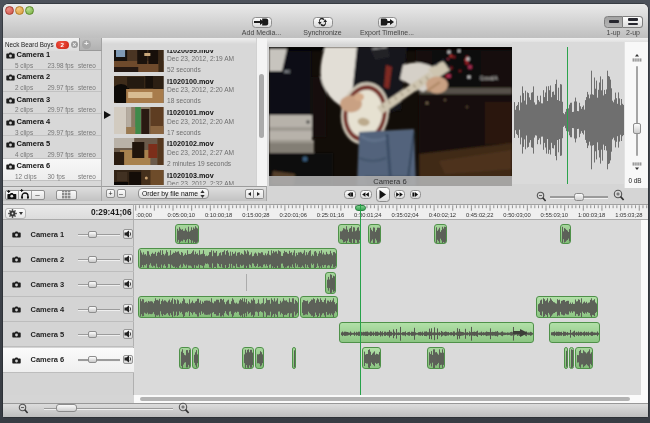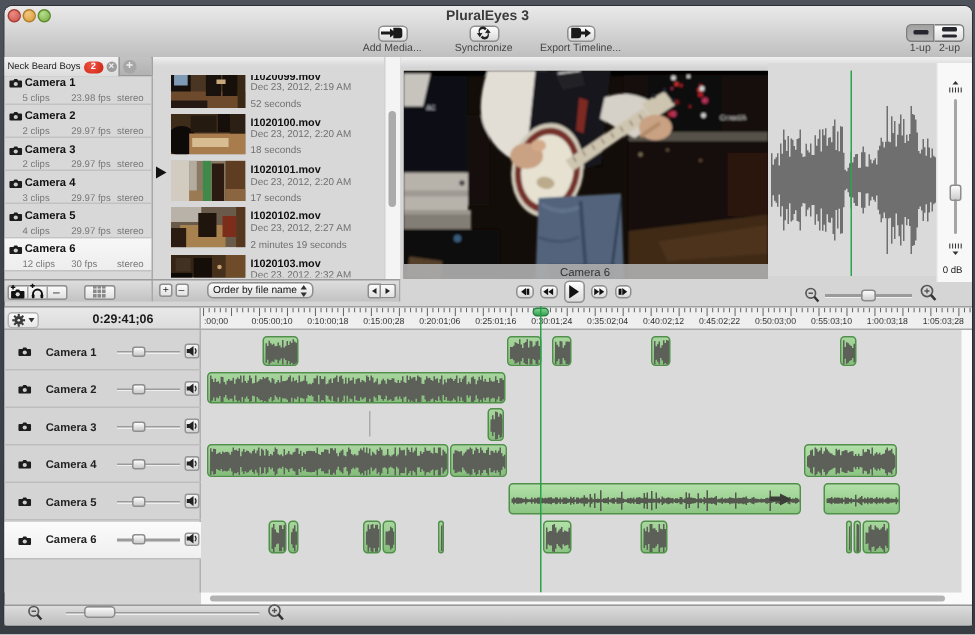--- a/index.html
+++ b/index.html
@@ -7,21 +7,20 @@
 </style></head><body>
 <div id="root">
 <div class="abs" style="left:2.5px;top:3.5px;width:645px;height:413.5px;background:#d5d5d5;border-radius:5px 5px 2px 2px;box-shadow:0 0 0 0.5px #23262b;overflow:hidden">
 
 <div class="abs" style="left:0;top:0;width:645px;height:34px;background:linear-gradient(180deg,#eaeaea,#bfbfbf);border-bottom:1px solid #8a8a8a;border-radius:5px 5px 0 0"></div>
 </div>
 
 <div class="abs" style="left:5.3px;top:5.8px;width:7.2px;height:7.2px;border-radius:50%;background:radial-gradient(circle at 35% 30%,#ec8d85,#cc5247);border:0.5px solid #a83d33"></div>
 <div class="abs" style="left:15.3px;top:5.8px;width:7.2px;height:7.2px;border-radius:50%;background:radial-gradient(circle at 35% 30%,#f2c77f,#d99b3a);border:0.5px solid #b37d28"></div>
 <div class="abs" style="left:25.3px;top:5.8px;width:7.2px;height:7.2px;border-radius:50%;background:radial-gradient(circle at 35% 30%,#b8dd90,#76ae40);border:0.5px solid #5c8a2c"></div>
-<div class="abs" style="left:225px;top:5px;width:200px;text-align:center;font-size:9.3px;font-weight:bold;color:#3c3c3c">PluralEyes 3</div>
 <div class="abs" style="left:252px;top:16.5px;width:19.5px;height:11px;background:linear-gradient(180deg,#fefefe,#d9d9d9);border:1px solid #8f8f8f;border-radius:3.5px;box-sizing:border-box;display:flex;align-items:center;justify-content:center">
       <svg width="15" height="8" viewBox="0 0 15 8">
         <path d="M0 3h6V1l4 3-4 3V5H0z" fill="#1a1a1a"></path>
         <path d="M8.2 0.5h4a2 2 0 0 1 2 2v3a2 2 0 0 1-2 2h-4z" fill="#1a1a1a"></path>
       </svg>
     </div>
 <div class="abs" style="left:231.5px;top:29px;width:60px;text-align:center;font-size:7px;color:#464646">Add Media...</div>
 <div class="abs" style="left:313px;top:16.5px;width:19.5px;height:11px;background:linear-gradient(180deg,#fefefe,#d9d9d9);border:1px solid #8f8f8f;border-radius:3.5px;box-sizing:border-box;display:flex;align-items:center;justify-content:center">
       <svg width="11" height="10" viewBox="0 0 11 10">
         <path d="M3.2 1.2a3.4 3.4 0 0 1 4.4 1l-1.4 1a1.8 1.8 0 0 0-2.4-.6 1.8 1.8 0 0 0-.6 2.5l1.5-.3-1.8 3-2-2.6 1.4-.2a3.5 3.5 0 0 1 .9-3.8z" fill="#222"></path>
@@ -446,21 +445,21 @@
           <rect x="3.8" y="0.2" width="1.4" height="1.6" transform="rotate(135 4.5 4.5)"></rect>
           <rect x="3.8" y="0.2" width="1.4" height="1.6" transform="rotate(180 4.5 4.5)"></rect>
           <rect x="3.8" y="0.2" width="1.4" height="1.6" transform="rotate(225 4.5 4.5)"></rect>
           <rect x="3.8" y="0.2" width="1.4" height="1.6" transform="rotate(270 4.5 4.5)"></rect>
           <rect x="3.8" y="0.2" width="1.4" height="1.6" transform="rotate(315 4.5 4.5)"></rect>
         </g>
         <circle cx="4.5" cy="4.5" r="0.9" fill="#ececec"></circle>
       </svg>
       <div style="width:0;height:0;border-left:2.6px solid transparent;border-right:2.6px solid transparent;border-top:3.2px solid #333"></div>
     </div>
-<div class="abs" style="left:32.5px;top:206.5px;width:99px;text-align:center;font-size:8.3px;font-weight:bold;color:#1a1a1a">0:29:41;06</div>
+<div class="abs" style="left:32.5px;top:206.5px;width:99px;text-align:right;font-size:8.3px;font-weight:bold;color:#1a1a1a">0:29:41;06</div>
 <div class="abs" style="left:133.5px;top:203.5px;width:514px;height:16.5px;background:#efefef;border-top:1px solid #a0a0a0;border-bottom:1px solid #aaa;box-sizing:border-box"></div>
 <svg class="abs" width="650" height="423" viewBox="0 0 650 423" style="left:0;top:0;pointer-events:none">
       <path d="M135.70 205.3V210.7M139.43 205.3V208.2M143.16 205.3V208.2M146.89 205.3V208.2M150.62 205.3V208.2M154.35 205.3V210.7M158.08 205.3V208.2M161.81 205.3V208.2M165.54 205.3V208.2M169.27 205.3V208.2M173.00 205.3V210.7M176.73 205.3V208.2M180.46 205.3V208.2M184.19 205.3V208.2M187.92 205.3V208.2M191.65 205.3V210.7M195.38 205.3V208.2M199.11 205.3V208.2M202.84 205.3V208.2M206.57 205.3V208.2M210.30 205.3V210.7M214.03 205.3V208.2M217.76 205.3V208.2M221.49 205.3V208.2M225.22 205.3V208.2M228.95 205.3V210.7M232.68 205.3V208.2M236.41 205.3V208.2M240.14 205.3V208.2M243.87 205.3V208.2M247.60 205.3V210.7M251.33 205.3V208.2M255.06 205.3V208.2M258.79 205.3V208.2M262.52 205.3V208.2M266.25 205.3V210.7M269.98 205.3V208.2M273.71 205.3V208.2M277.44 205.3V208.2M281.17 205.3V208.2M284.90 205.3V210.7M288.63 205.3V208.2M292.36 205.3V208.2M296.09 205.3V208.2M299.82 205.3V208.2M303.55 205.3V210.7M307.28 205.3V208.2M311.01 205.3V208.2M314.74 205.3V208.2M318.47 205.3V208.2M322.20 205.3V210.7M325.93 205.3V208.2M329.66 205.3V208.2M333.39 205.3V208.2M337.12 205.3V208.2M340.85 205.3V210.7M344.58 205.3V208.2M348.31 205.3V208.2M352.04 205.3V208.2M355.77 205.3V208.2M359.50 205.3V210.7M363.23 205.3V208.2M366.96 205.3V208.2M370.69 205.3V208.2M374.42 205.3V208.2M378.15 205.3V210.7M381.88 205.3V208.2M385.61 205.3V208.2M389.34 205.3V208.2M393.07 205.3V208.2M396.80 205.3V210.7M400.53 205.3V208.2M404.26 205.3V208.2M407.99 205.3V208.2M411.72 205.3V208.2M415.45 205.3V210.7M419.18 205.3V208.2M422.91 205.3V208.2M426.64 205.3V208.2M430.37 205.3V208.2M434.10 205.3V210.7M437.83 205.3V208.2M441.56 205.3V208.2M445.29 205.3V208.2M449.02 205.3V208.2M452.75 205.3V210.7M456.48 205.3V208.2M460.21 205.3V208.2M463.94 205.3V208.2M467.67 205.3V208.2M471.40 205.3V210.7M475.13 205.3V208.2M478.86 205.3V208.2M482.59 205.3V208.2M486.32 205.3V208.2M490.05 205.3V210.7M493.78 205.3V208.2M497.51 205.3V208.2M501.24 205.3V208.2M504.97 205.3V208.2M508.70 205.3V210.7M512.43 205.3V208.2M516.16 205.3V208.2M519.89 205.3V208.2M523.62 205.3V208.2M527.35 205.3V210.7M531.08 205.3V208.2M534.81 205.3V208.2M538.54 205.3V208.2M542.27 205.3V208.2M546.00 205.3V210.7M549.73 205.3V208.2M553.46 205.3V208.2M557.19 205.3V208.2M560.92 205.3V208.2M564.65 205.3V210.7M568.38 205.3V208.2M572.11 205.3V208.2M575.84 205.3V208.2M579.57 205.3V208.2M583.30 205.3V210.7M587.03 205.3V208.2M590.76 205.3V208.2M594.49 205.3V208.2M598.22 205.3V208.2M601.95 205.3V210.7M605.68 205.3V208.2M609.41 205.3V208.2M613.14 205.3V208.2M616.87 205.3V208.2M620.60 205.3V210.7M624.33 205.3V208.2M628.06 205.3V208.2M631.79 205.3V208.2M635.52 205.3V208.2M639.25 205.3V210.7M642.98 205.3V208.2M646.71 205.3V208.2" stroke="#444" stroke-width="0.55" fill="none"></path>
     </svg>
 <div class="abs" style="left:124.0px;top:211.8px;width:40px;text-align:center;font-size:5.8px;color:#333">:00;00</div>
     <div class="abs" style="left:161.3px;top:211.8px;width:40px;text-align:center;font-size:5.8px;color:#333">0:05:00;10</div>
     <div class="abs" style="left:198.6px;top:211.8px;width:40px;text-align:center;font-size:5.8px;color:#333">0:10:00;18</div>
     <div class="abs" style="left:235.9px;top:211.8px;width:40px;text-align:center;font-size:5.8px;color:#333">0:15:00;28</div>
     <div class="abs" style="left:273.2px;top:211.8px;width:40px;text-align:center;font-size:5.8px;color:#333">0:20:01;06</div>
     <div class="abs" style="left:310.5px;top:211.8px;width:40px;text-align:center;font-size:5.8px;color:#333">0:25:01;16</div>

